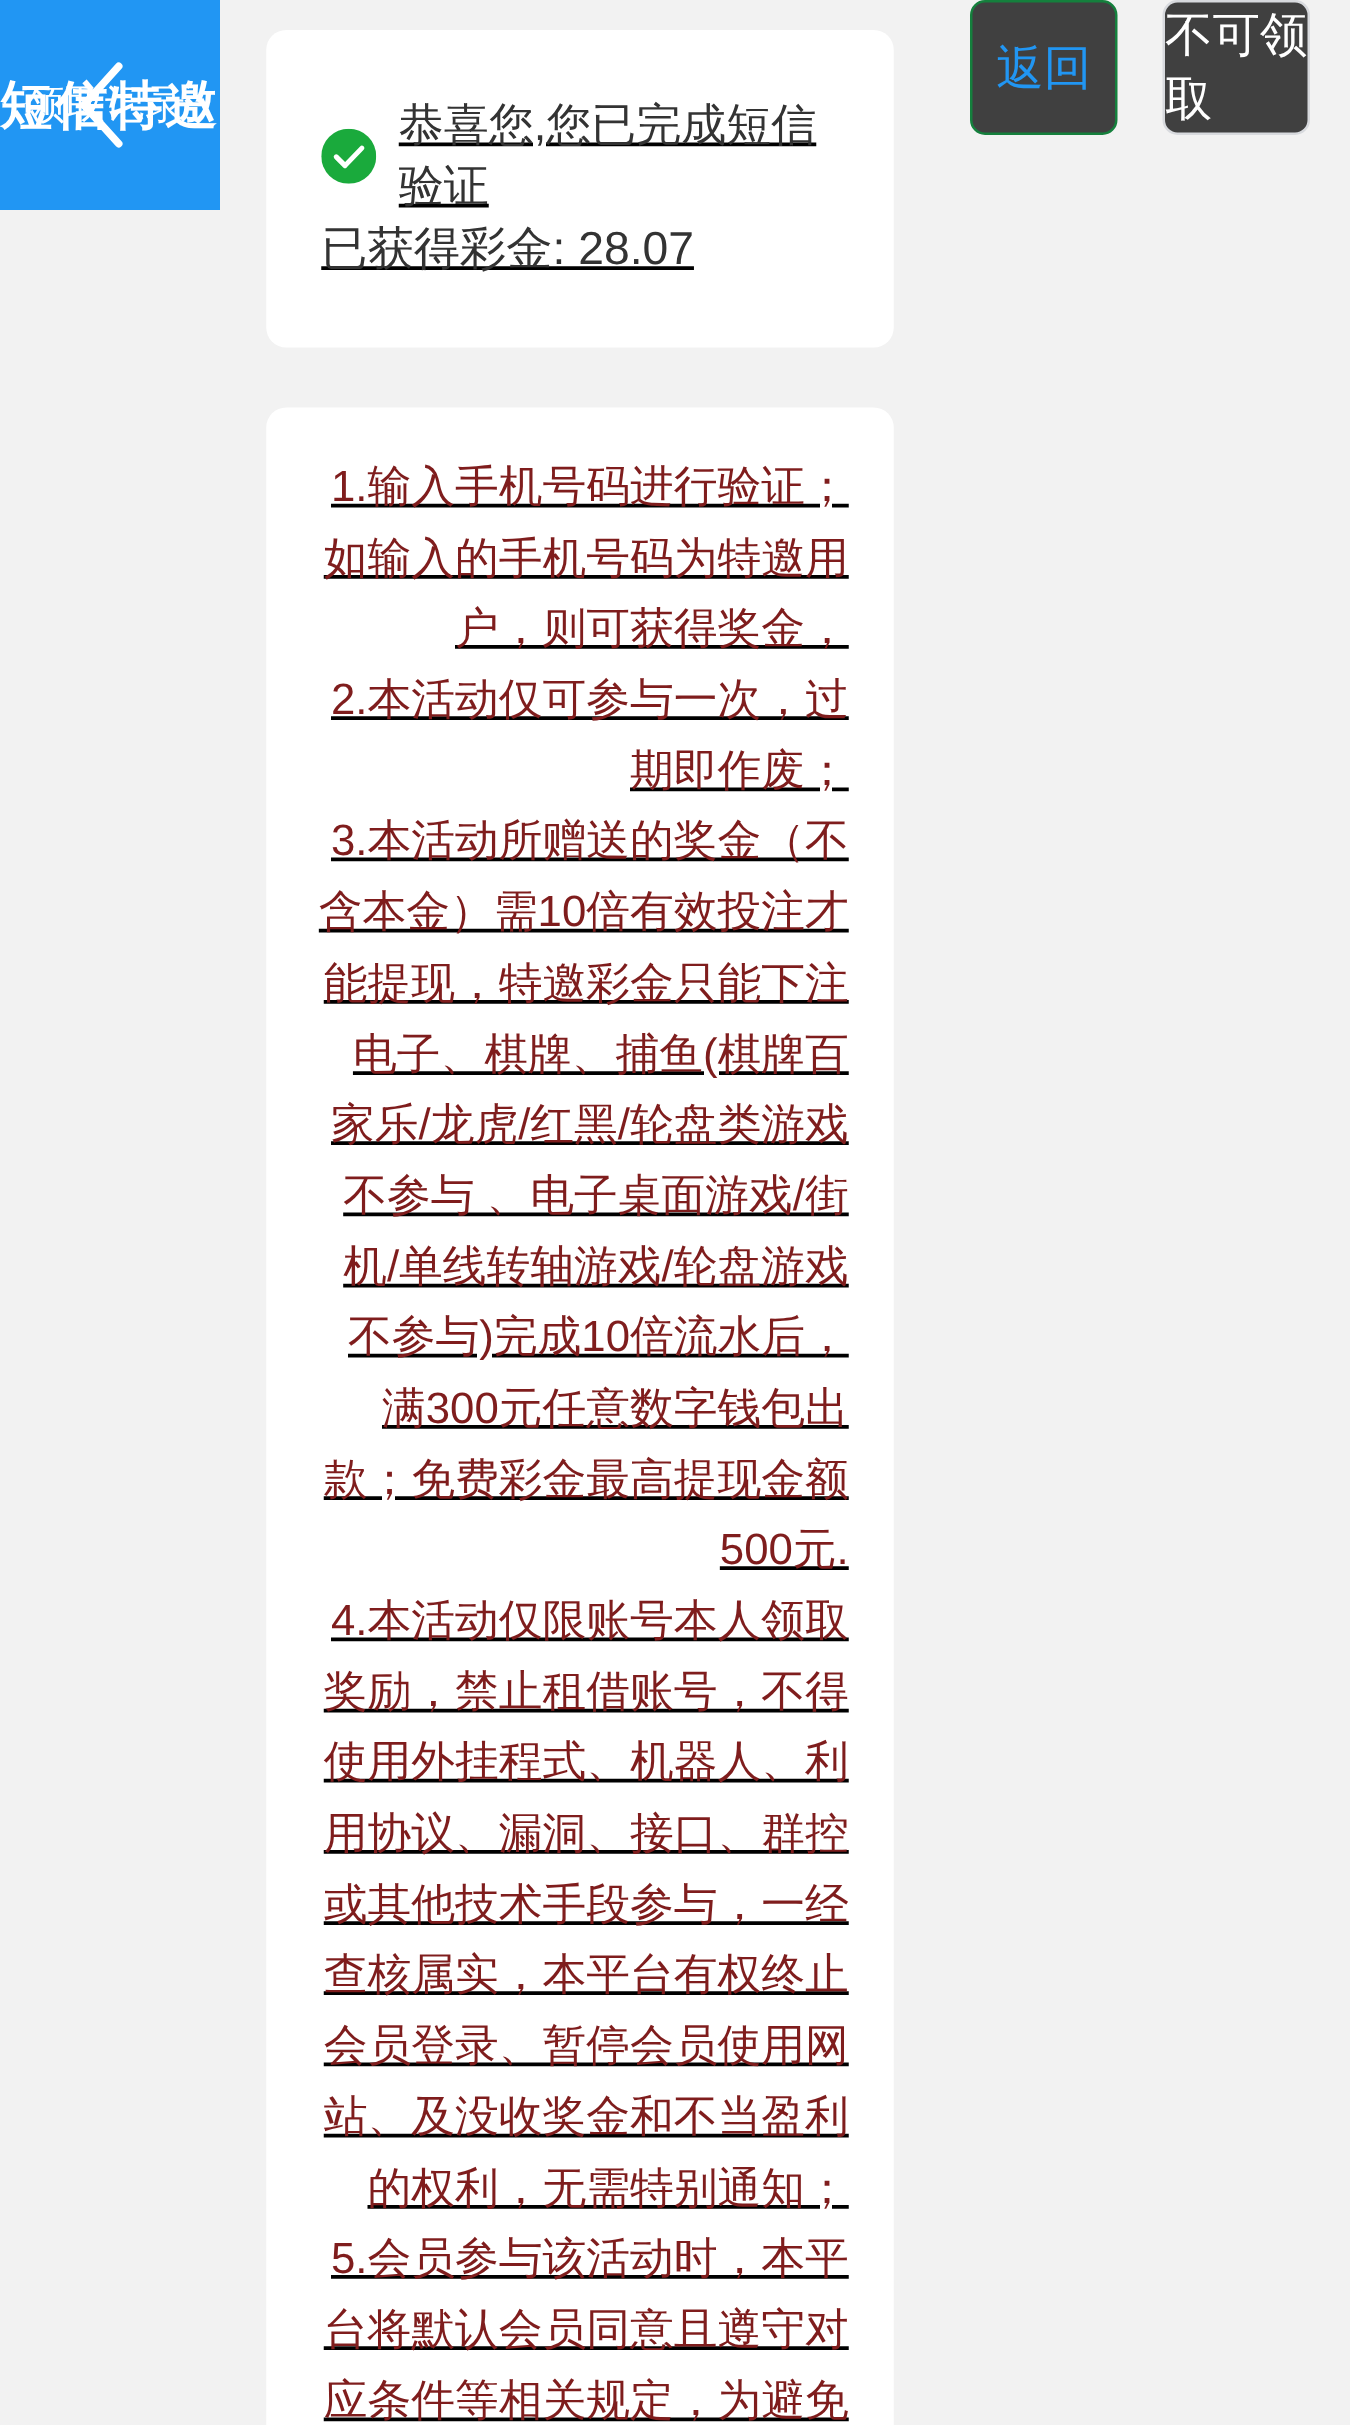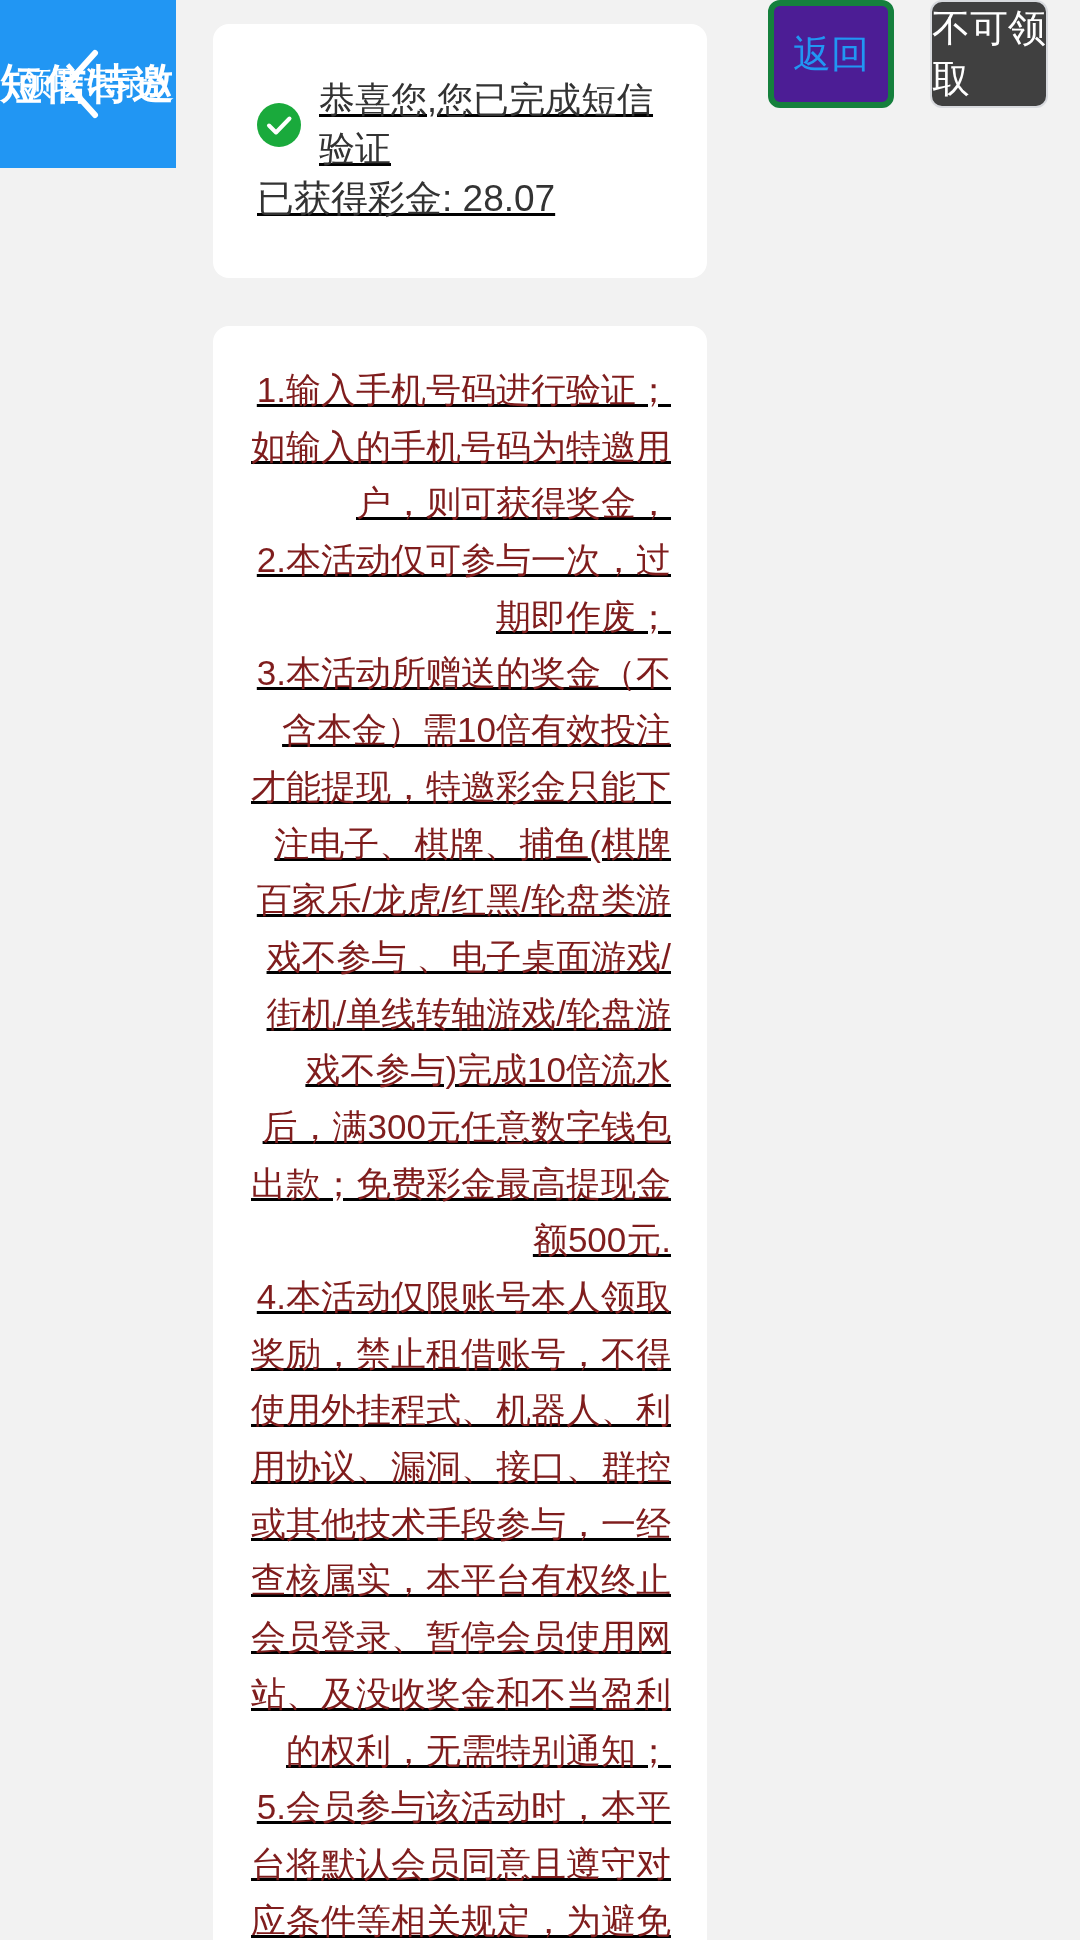--- a/index.html
+++ b/index.html
@@ -126,22 +126,22 @@
     height: 108px;
     border-radius: 12px;
     display: flex;
     align-items: center;
     justify-content: center;
     font-size: 38px;
     box-sizing: border-box;
     cursor: pointer;
   }
   .btn-secondary {
-    background: #4c1d95;
-    border: 6px solid #15803d;
+    background: #404040;
+    border: 2px solid #15803d;
     color: #2196f3;
   }
   .btn-disabled {
     background: #404040;
     border: 2px solid #d8dade;
     color: #ffffff;
     cursor: default;
   }
 </style>
 </head>

